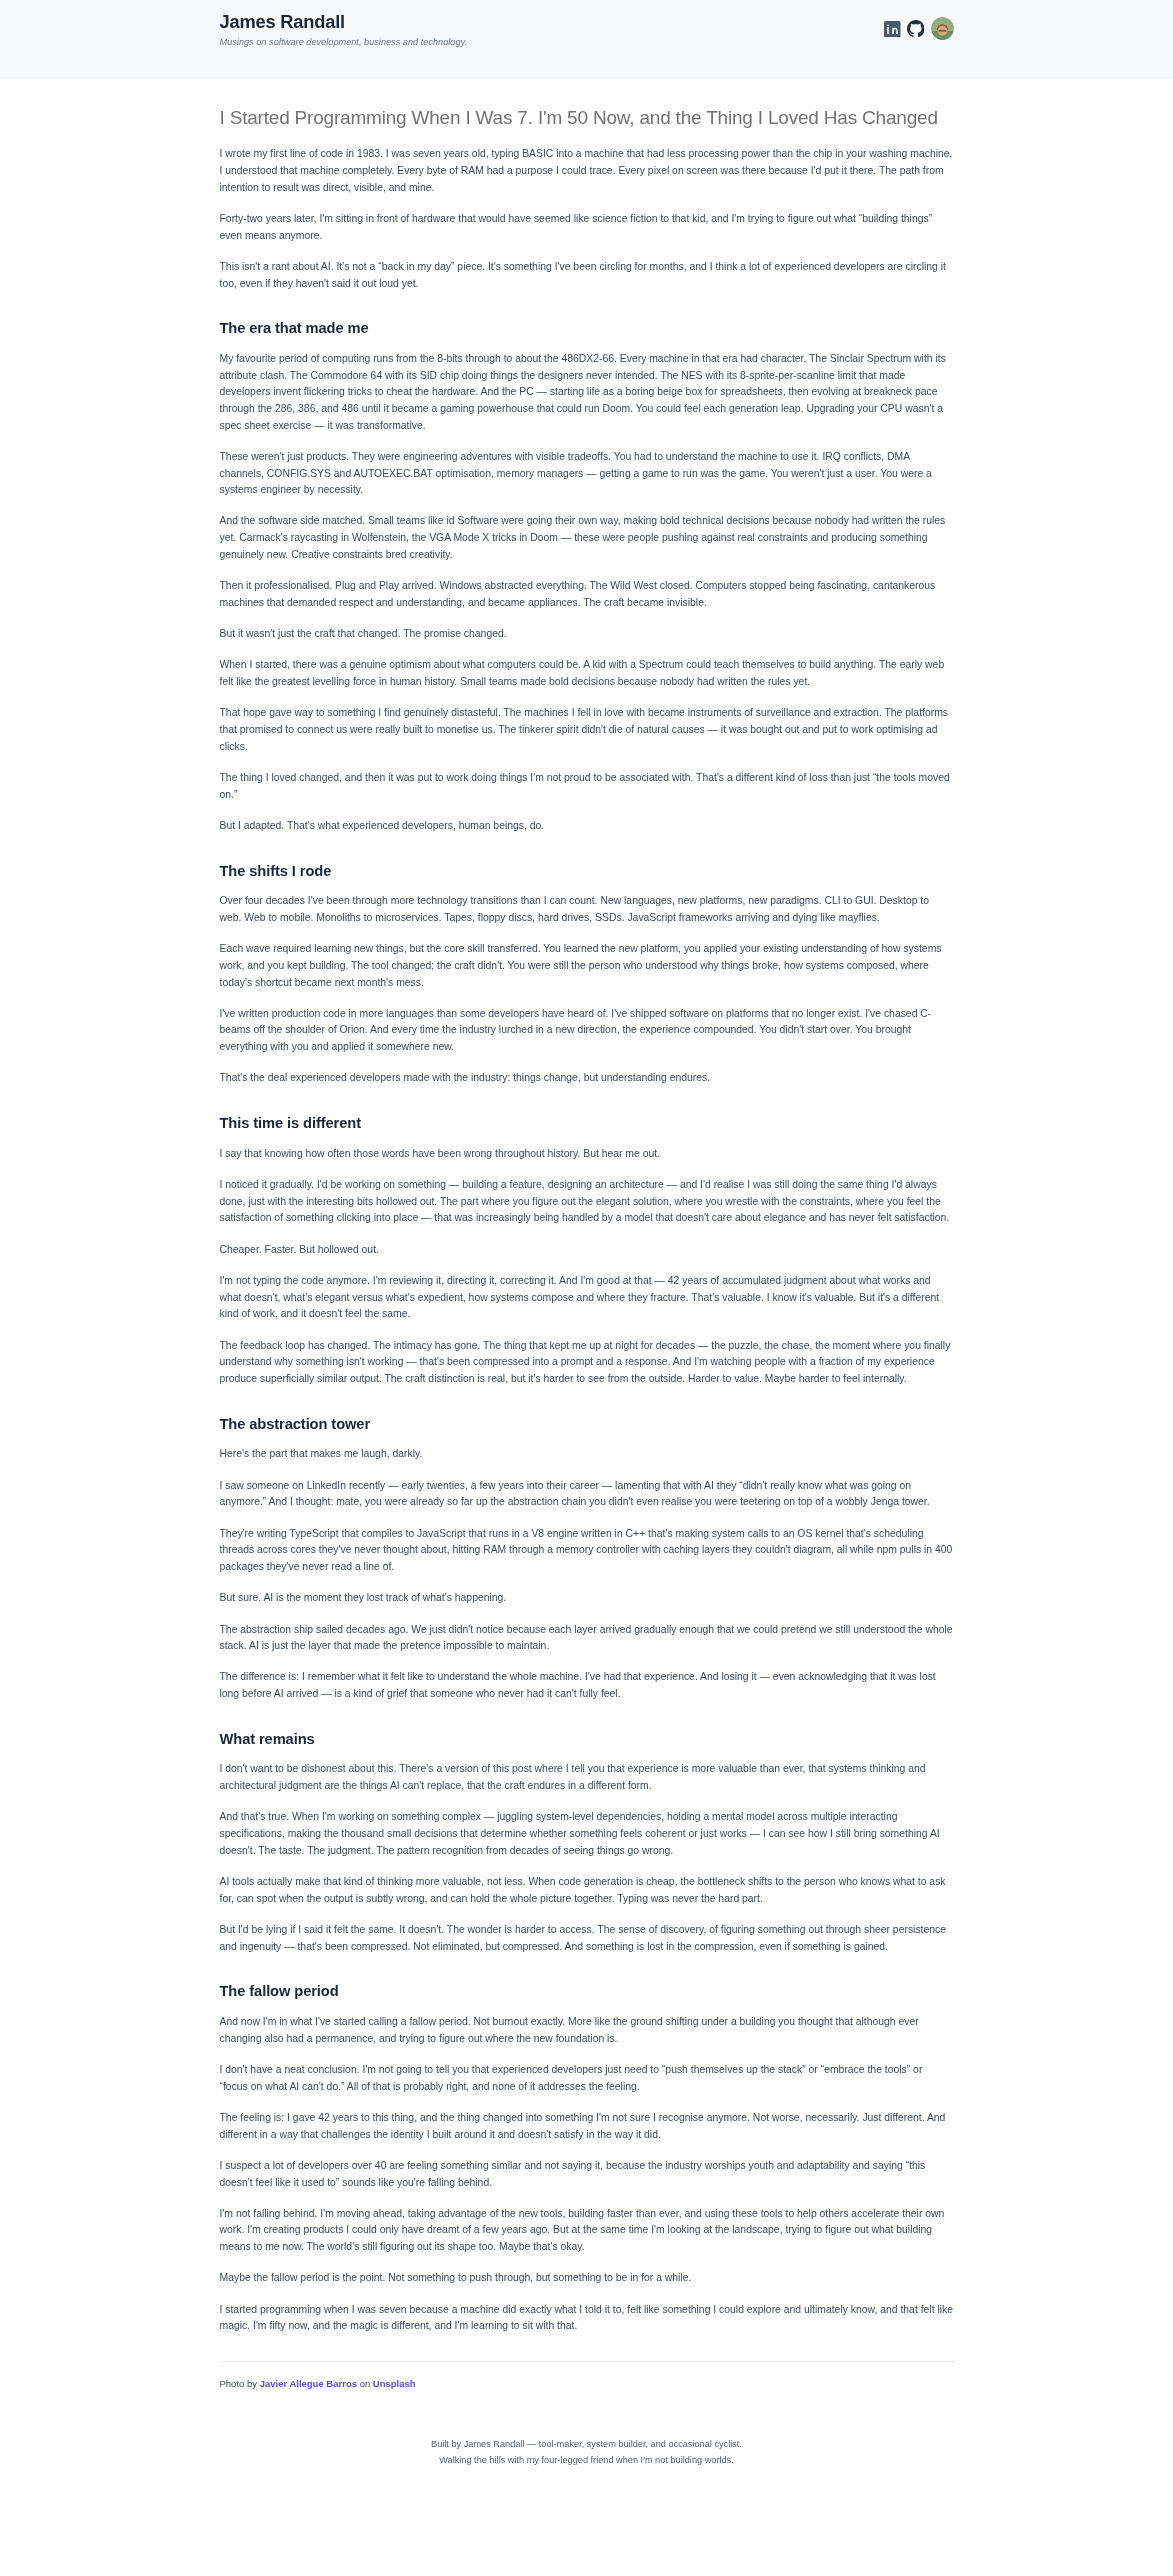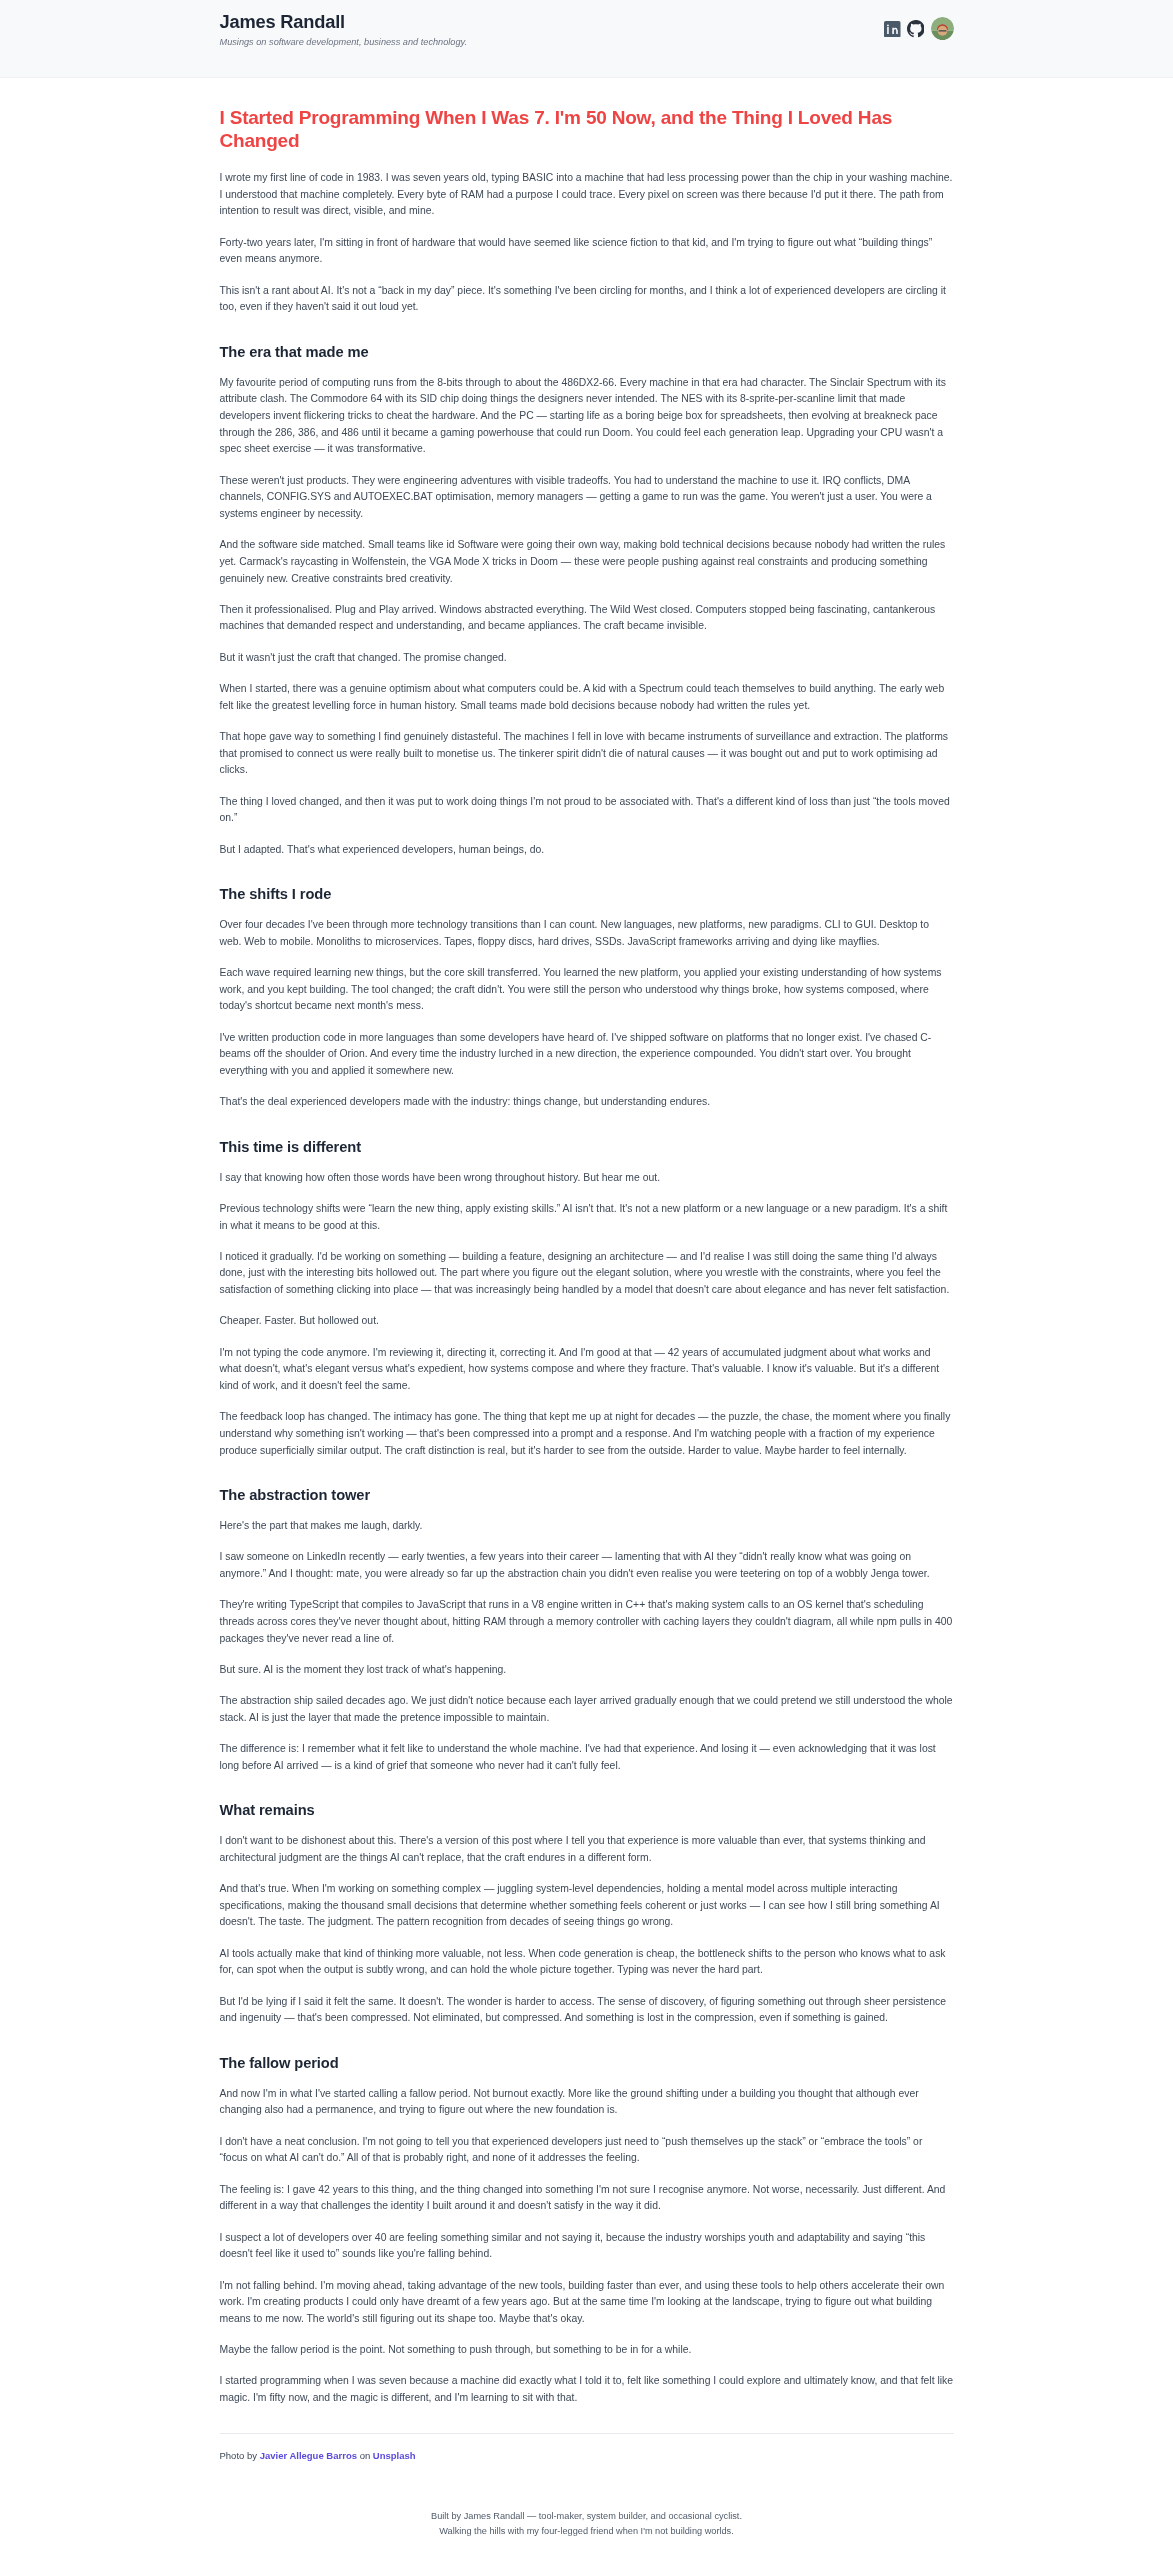--- a/index.html
+++ b/index.html
@@ -29,21 +29,21 @@
     font-size: 9.2px; font-style: italic; color: #6b7280; margin-top: 3.7px;
   }
   .header-social { display: flex; align-items: center; gap: 6.1px; }
   .icon-link { display: inline-flex; color: #4b5a68; text-decoration: none; }
   .icon-link svg { display: block; }
   .avatar { width: 23px; height: 23px; border-radius: 50%; overflow: hidden; display: inline-flex; }
 
   
   main { padding-top: 28px; }
   h1.post-title {
-    font-size: 19px; font-weight: 700; color: #ef4444; letter-spacing: -0.2px;
+    font-size: 19px; font-weight: 400; color: #737373; letter-spacing: -0.2px;
     line-height: 1.25; margin-bottom: 17px;
   }
   article p {
     font-size: 10.4px; line-height: 1.6; color: #3d4856; margin: 14.7px 0;
   }
   article h2 {
     font-size: 14.7px; font-weight: 700; color: #1d2635; letter-spacing: -0.1px;
     margin: 28px 0 3.7px 0;
   }
   hr.post-divider {
@@ -122,21 +122,20 @@
     <p>That hope gave way to something I find genuinely distasteful. The machines I fell in love with became instruments of surveillance and extraction. The platforms that promised to connect us were really built to monetise us. The tinkerer spirit didn't die of natural causes — it was bought out and put to work optimising ad clicks.</p>
     <p>The thing I loved changed, and then it was put to work doing things I'm not proud to be associated with. That's a different kind of loss than just “the tools moved on.”</p>
     <p>But I adapted. That's what experienced developers, human beings, do.</p>
     <h2>The shifts I rode</h2>
     <p>Over four decades I've been through more technology transitions than I can count. New languages, new platforms, new paradigms. CLI to GUI. Desktop to web. Web to mobile. Monoliths to microservices. Tapes, floppy discs, hard drives, SSDs. JavaScript frameworks arriving and dying like mayflies.</p>
     <p>Each wave required learning new things, but the core skill transferred. You learned the new platform, you applied your existing understanding of how systems work, and you kept building. The tool changed; the craft didn't. You were still the person who understood why things broke, how systems composed, where today's shortcut became next month's mess.</p>
     <p>I've written production code in more languages than some developers have heard of. I've shipped software on platforms that no longer exist. I've chased C-beams off the shoulder of Orion. And every time the industry lurched in a new direction, the experience compounded. You didn't start over. You brought everything with you and applied it somewhere new.</p>
     <p>That's the deal experienced developers made with the industry: things change, but understanding endures.</p>
     <h2>This time is different</h2>
     <p>I say that knowing how often those words have been wrong throughout history. But hear me out.</p>
-    <p>Previous technology shifts were “learn the new thing, apply existing skills.” AI isn't that. It's not a new platform or a new language or a new paradigm. It's a shift in what it means to be good at this.</p>
     <p>I noticed it gradually. I'd be working on something — building a feature, designing an architecture — and I'd realise I was still doing the same thing I'd always done, just with the interesting bits hollowed out. The part where you figure out the elegant solution, where you wrestle with the constraints, where you feel the satisfaction of something clicking into place — that was increasingly being handled by a model that doesn't care about elegance and has never felt satisfaction.</p>
     <p>Cheaper. Faster. But hollowed out.</p>
     <p>I'm not typing the code anymore. I'm reviewing it, directing it, correcting it. And I'm good at that — 42 years of accumulated judgment about what works and what doesn't, what's elegant versus what's expedient, how systems compose and where they fracture. That's valuable. I know it's valuable. But it's a different kind of work, and it doesn't feel the same.</p>
     <p>The feedback loop has changed. The intimacy has gone. The thing that kept me up at night for decades — the puzzle, the chase, the moment where you finally understand why something isn't working — that's been compressed into a prompt and a response. And I'm watching people with a fraction of my experience produce superficially similar output. The craft distinction is real, but it's harder to see from the outside. Harder to value. Maybe harder to feel internally.</p>
     <h2>The abstraction tower</h2>
     <p>Here's the part that makes me laugh, darkly.</p>
     <p>I saw someone on LinkedIn recently — early twenties, a few years into their career — lamenting that with AI they “didn't really know what was going on anymore.” And I thought: mate, you were already so far up the abstraction chain you didn't even realise you were teetering on top of a wobbly Jenga tower.</p>
     <p>They're writing TypeScript that compiles to JavaScript that runs in a V8 engine written in C++ that's making system calls to an OS kernel that's scheduling threads across cores they've never thought about, hitting RAM through a memory controller with caching layers they couldn't diagram, all while npm pulls in 400 packages they've never read a line of.</p>
     <p>But sure. AI is the moment they lost track of what's happening.</p>
     <p>The abstraction ship sailed decades ago. We just didn't notice because each layer arrived gradually enough that we could pretend we still understood the whole stack. AI is just the layer that made the pretence impossible to maintain.</p>

